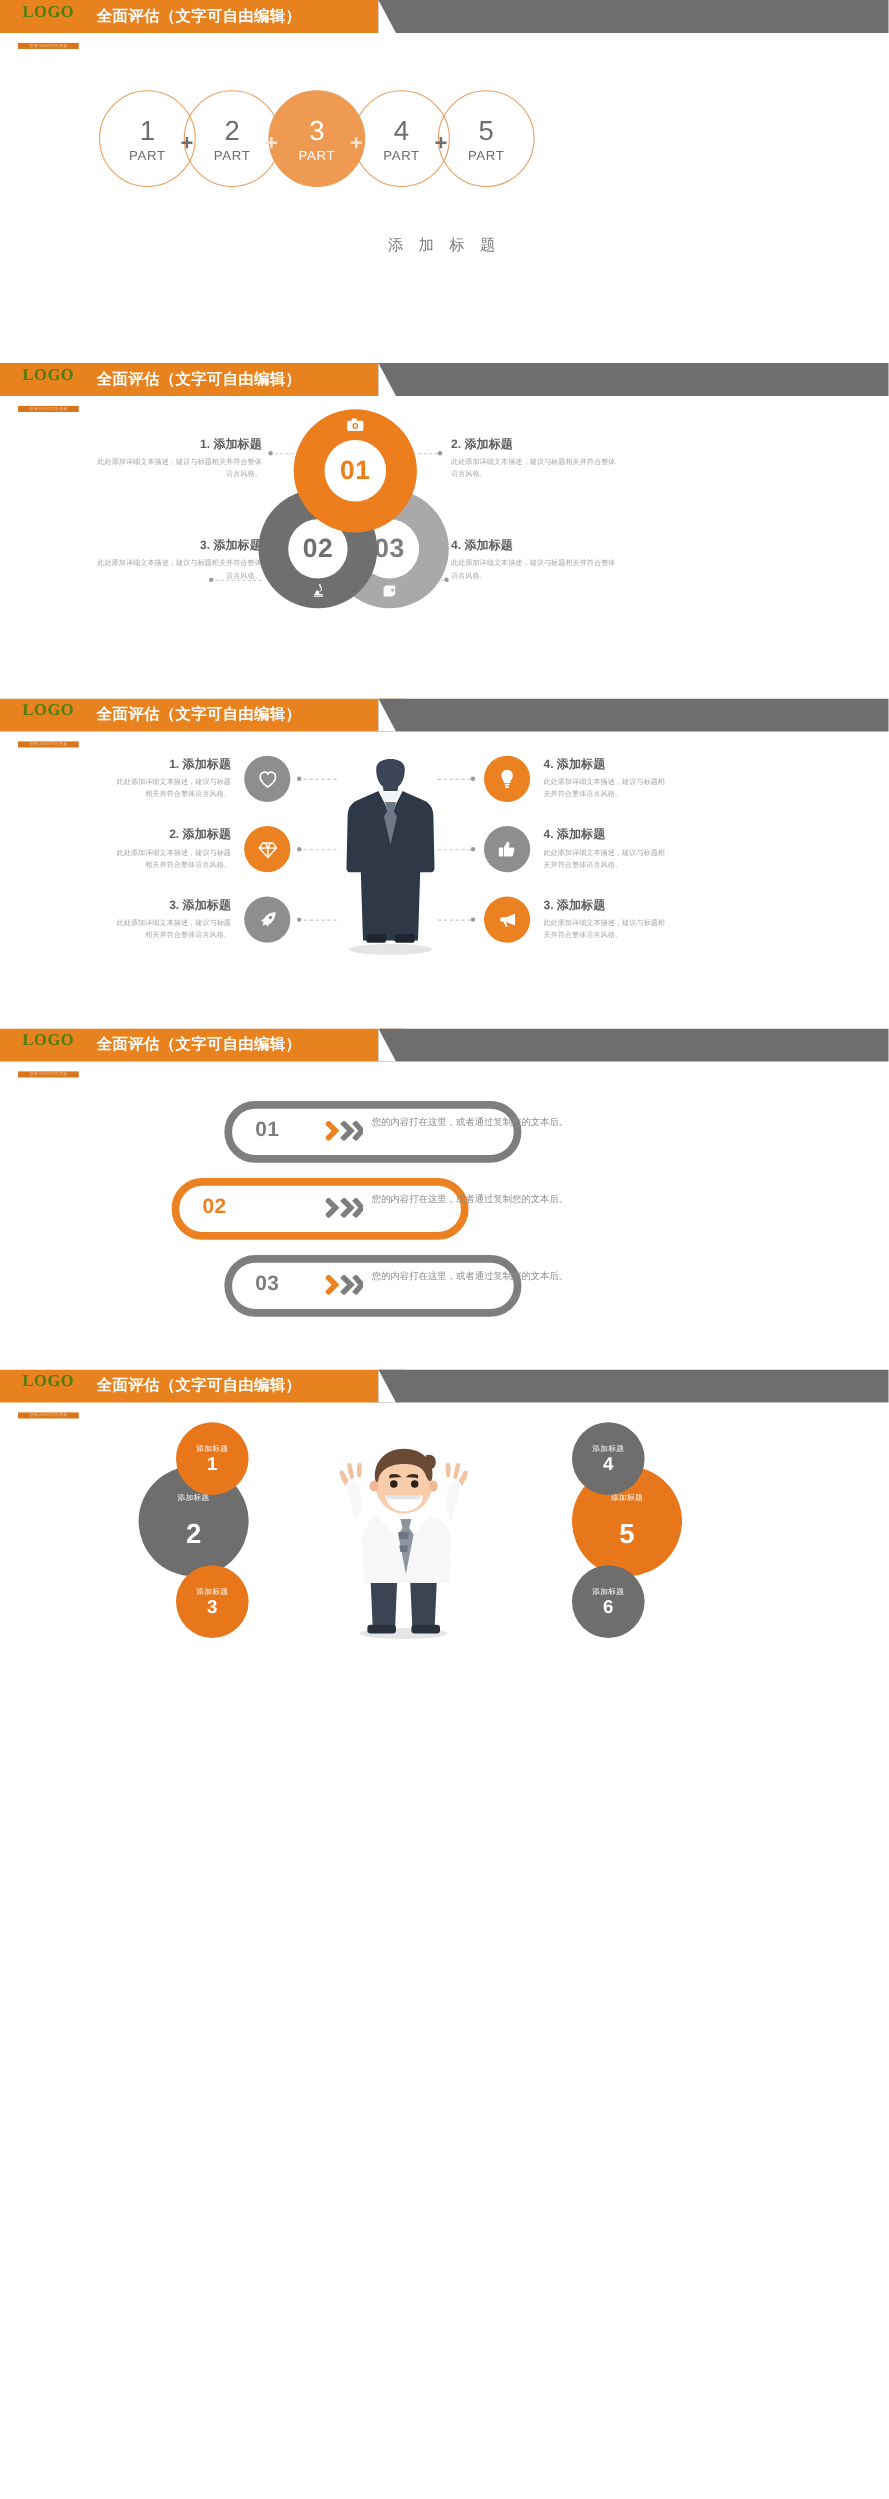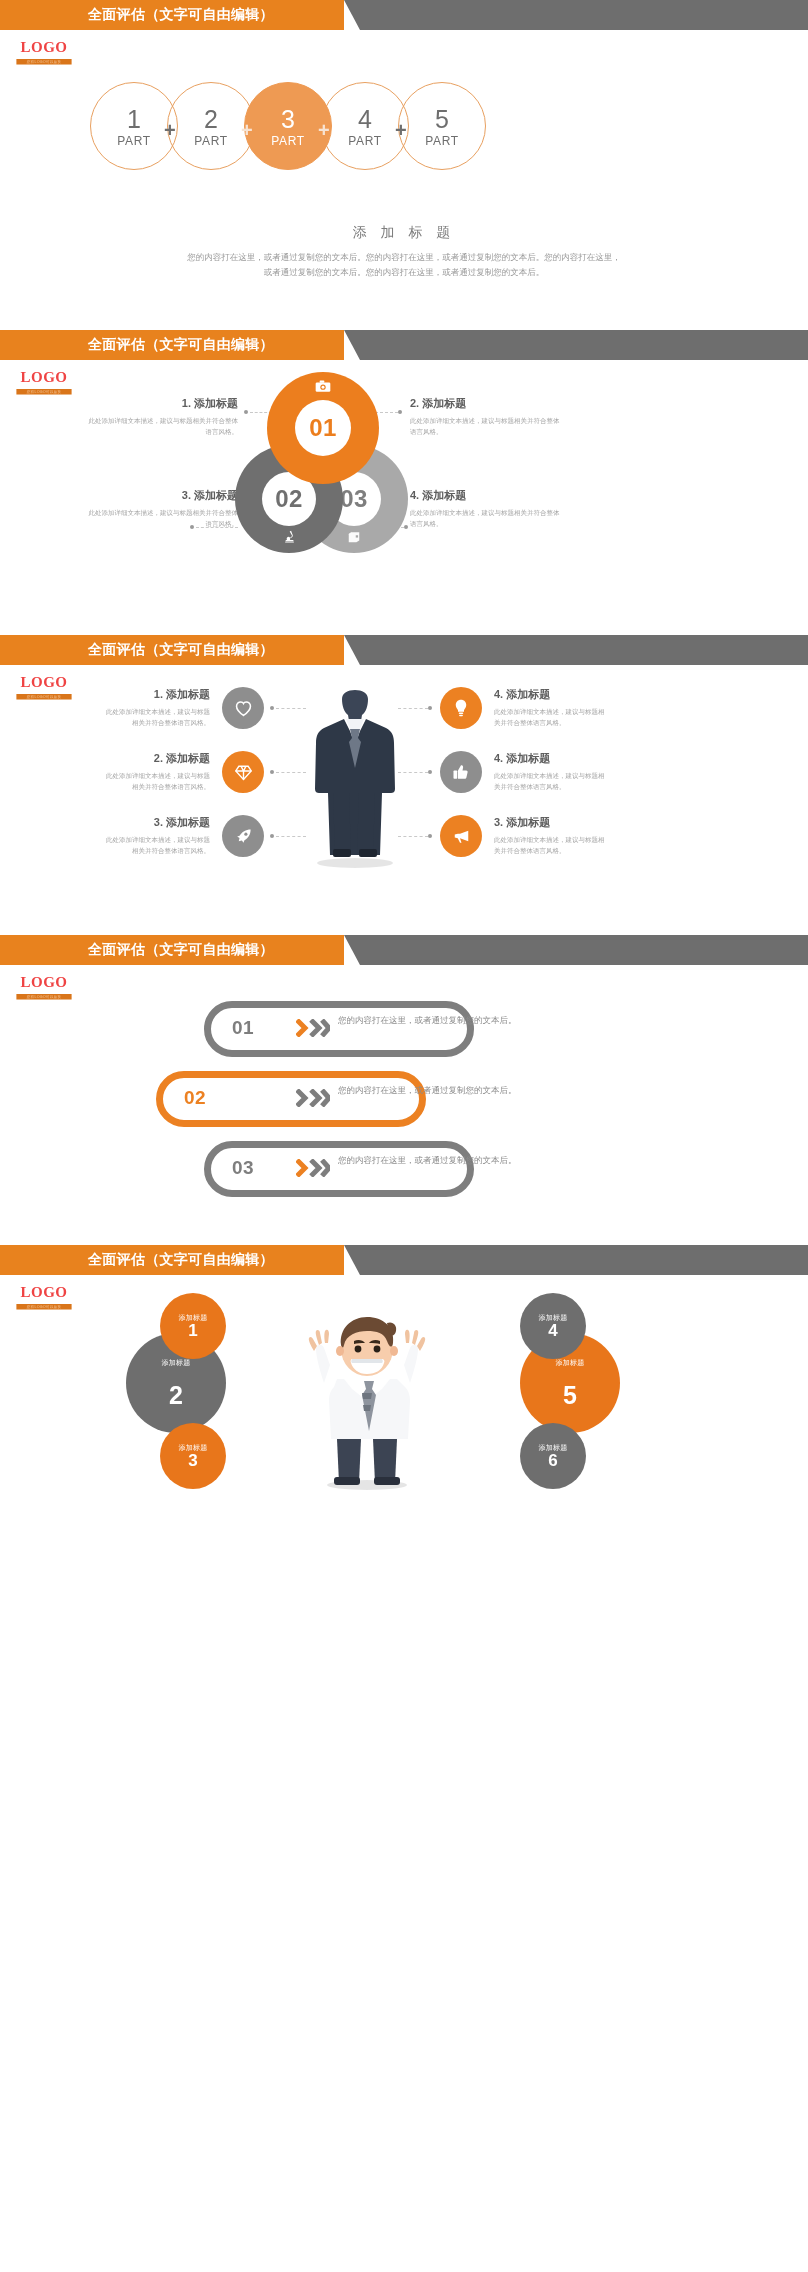--- a/index.html
+++ b/index.html
@@ -31,22 +31,22 @@
     content: ""; position: absolute; left: 0; top: 0;
     width: 0; height: 0; border-style: solid;
     border-width: 30px 0 0 16px; border-color: transparent transparent transparent #ffffff;
   }
   .logo-box {
     position: absolute; left: 14px; top: 4px; z-index: 4;
     width: 60px; text-align: center;
   }
   .logo-main {
     font-family: "Liberation Serif", "DejaVu Serif", serif;
-    font-weight: bold; font-size: 15px; color: #ef4444; letter-spacing: .5px;
-    line-height: 15px; border-bottom: 1.5px solid #fff; padding-bottom: 2px; margin-top: 36px;
+    font-weight: bold; font-size: 15px; color: #4d7c0f; letter-spacing: .5px;
+    line-height: 15px; border-bottom: 1.5px solid #fff; padding-bottom: 18px;
   }
   .logo-sub {
     font-size: 4px; color: #F6C79A; background: #D9751A;
     letter-spacing: .2px; line-height: 6px; margin-top: 1px;
     transform: scale(.92); transform-origin: center top;
   }
   .banner-title {
     position: absolute; left: 88px; top: 0; height: 30px; z-index: 4;
     display: flex; align-items: center;
     font-size: 14px; font-weight: bold; color: #ffffff; letter-spacing: .3px;
@@ -65,21 +65,21 @@
   .pcircle .pnum { font-size: 25px; color: #6E6E6E; font-weight: 300; line-height: 28px; }
   .pcircle .plab { font-size: 12px; color: #6E6E6E; letter-spacing: .6px; margin-top: 1px; text-align: center; }
   .pcircle.fill .pnum, .pcircle.fill .plab { color: #ffffff; }
   .plus {
     position: absolute; top: 38px; z-index: 5;
     font-size: 20px; font-weight: bold; line-height: 20px; color: #6E6E6E;
   }
   .plus.w { color: #F7E3D2; }
   .s1-title {
     text-align: center; font-size: 14px; color: #7C7C7C;
-    letter-spacing: 5px; margin-top: 32px;
+    letter-spacing: 5px; margin-top: 22px;
   }
   .s1-body {
     width: 440px; margin: 8px auto 0; text-align: center;
     font-size: 8.5px; line-height: 15px; color: #9A9A9A;
   }
 
   
   .it-title { font-size: 11px; font-weight: bold; color: #5E5E5E; margin-bottom: 4px; }
   .it-body { font-size: 6.5px; line-height: 11px; color: #A6A6A6; }
   .dotline {
@@ -178,21 +178,20 @@
       <div class="plab">PART</div>
     </div>
 
     <div class="plus" style="left:164px;">+</div>
     <div class="plus w" style="left:241px;">+</div>
     <div class="plus w" style="left:318px;">+</div>
     <div class="plus" style="left:395px;">+</div>
   </div>
 
   <div class="s1-title">添 加 标 题</div>
-  <div class="s1-body">您的内容打在这里，或者通过复制您的文本后。您的内容打在这里，或者通过复制您的文本后。您的内容打在这里，或者通过复制您的文本后。您的内容打在这里，或者通过复制您的文本后。</div>
 </div>
 
 <div class="slide s2">
   <div class="banner">
     <div class="orange"></div>
     <div class="gray"></div>
     <div class="logo-box">
       <div class="logo-main">LOGO</div>
       <div class="logo-sub">您有LOGO可以替换</div>
     </div>

